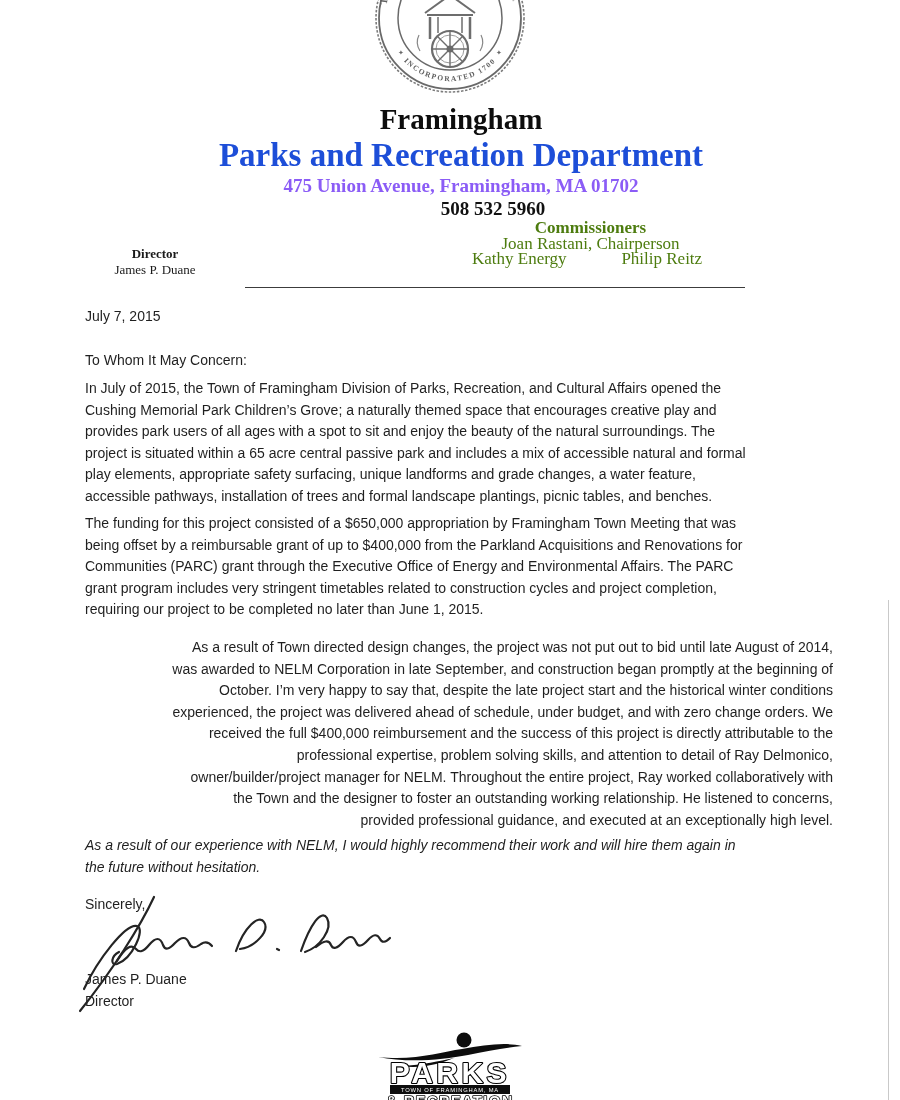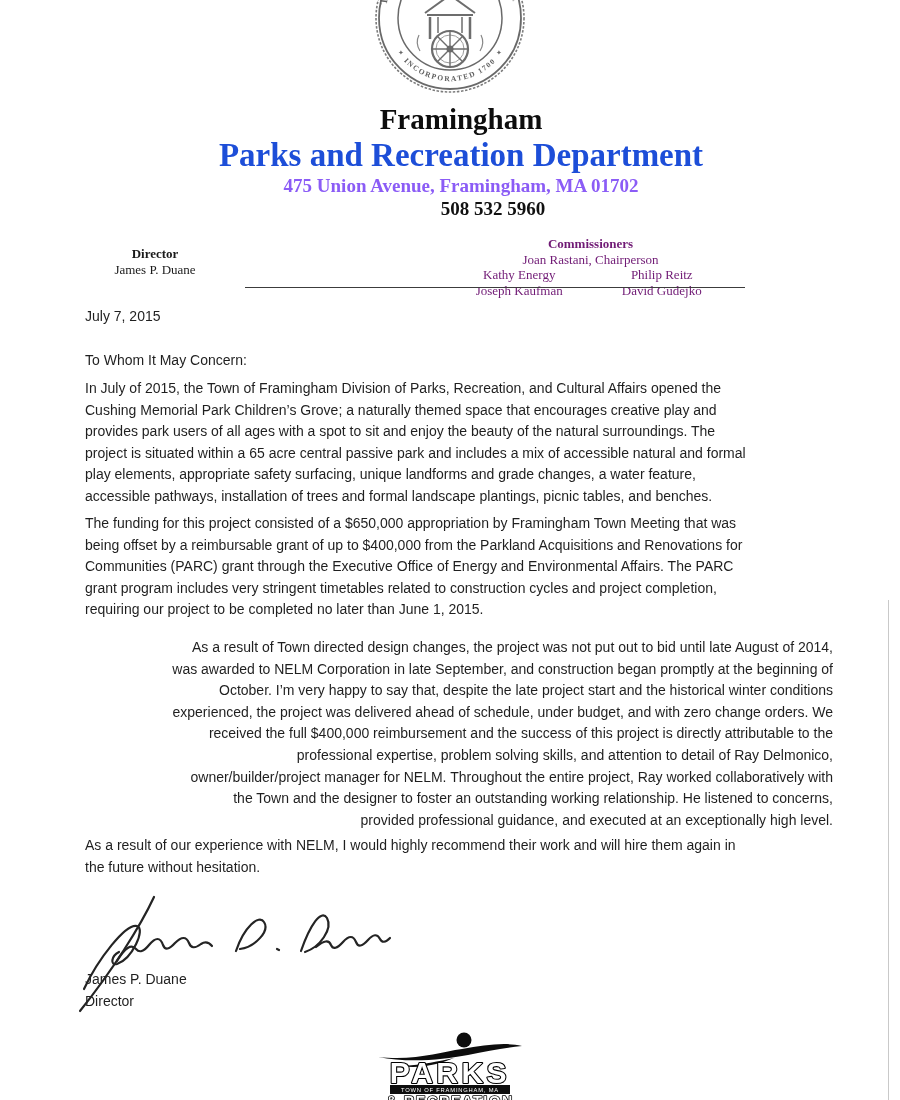--- a/index.html
+++ b/index.html
@@ -9,33 +9,33 @@
   }
   .abs{position:absolute;}
   .center{left:11px;width:900px;text-align:center;}
   .serif{font-family:"Liberation Serif","DejaVu Serif",serif;}
   .lh-city{top:103px;font-size:29px;font-weight:bold;color:#0d0d0d;}
   .lh-dept{top:137px;font-size:33px;font-weight:bold;color:#1d4ed8;}
   .lh-addr{top:175px;font-size:19px;font-weight:bold;color:#8b5cf6;}
   .lh-phone{top:198px;font-size:19px;font-weight:bold;color:#111;margin-left:32px;}
   .director-block{left:85px;top:246px;width:140px;text-align:center;font-size:13px;color:#1a1a1a;}
   .director-block .ttl{font-weight:bold;}
-  .comm-block{left:448px;top:236px;width:285px;text-align:center;font-size:13px;color:#701a75;line-height:15.5px;}
+  .comm-block{left:448px;top:220px;width:285px;text-align:center;font-size:17px;color:#4d7c0f;line-height:15.5px;}
   .comm-block .ttl{font-weight:bold;}
   .comm-row{display:flex;}
   .comm-row span{width:50%;text-align:center;}
   .rule{left:245px;top:287px;width:500px;border-top:1.6px solid #3c3c3c;height:0;}
   .scan-edge{left:888px;top:600px;width:1px;height:500px;background:#c9c9c9;}
   .body-text{left:85px;width:748px;font-size:14px;line-height:21.6px;white-space:pre-line;color:#1f1f1f;}
   .t-date{top:306px;}
   .t-sal{top:350px;}
   .t-p1{top:378px;}
   .t-p2{top:513px;}
   .t-p3{top:637px;text-align:right;}
-  .t-p4{top:835px;}
+  .t-p4{top:835px;font-style:italic;}
   .t-close{top:894px;}
   .t-name{top:969px;}
   .t-title{top:991px;}
   .seal{left:375px;top:-57px;width:150px;height:150px;opacity:.88;}
   .sig{left:66px;top:889px;width:330px;height:128px;}
   .footer-logo{left:370px;top:1032px;width:160px;height:75px;}
 </style>
 </head>
 <body>
 
@@ -81,24 +81,20 @@
     <div>James P. Duane</div>
   </div>
 
   <div class="abs serif comm-block">
     <div class="ttl">Commissioners</div>
     <div>Joan Rastani, Chairperson</div>
     <div class="comm-row">
       <span>Kathy Energy</span>
       <span>Philip Reitz</span>
     </div>
-    <div class="comm-row">
-      <span>Joseph Kaufman</span>
-      <span>David Gudejko</span>
-    </div>
   </div>
 
   <div class="abs rule"></div>
   <div class="abs scan-edge"></div>
 
   <div class="abs body-text t-date">July 7, 2015</div>
   <div class="abs body-text t-sal">To Whom It May Concern:</div>
   <div class="abs body-text t-p1">In July of 2015, the Town of Framingham Division of Parks, Recreation, and Cultural Affairs opened the
 Cushing Memorial Park Children’s Grove; a naturally themed space that encourages creative play and
 provides park users of all ages with a spot to sit and enjoy the beauty of the natural surroundings.  The
@@ -114,20 +110,21 @@
 was awarded to NELM Corporation in late September, and construction began promptly at the beginning of
 October.  I’m very happy to say that, despite the late project start and the historical winter conditions
 experienced, the project was delivered ahead of schedule, under budget, and with zero change orders.  We
 received the full $400,000 reimbursement and the success of this project is directly attributable to the
 professional expertise, problem solving skills, and attention to detail of Ray Delmonico,
 owner/builder/project manager for NELM.  Throughout the entire project, Ray worked collaboratively with
 the Town and the designer to foster an outstanding working relationship.  He listened to concerns,
 provided professional guidance, and executed at an exceptionally high level.</div>
   <div class="abs body-text t-p4">As a result of our experience with NELM, I would highly recommend their work and will hire them again in
 the future without hesitation.</div>
+  <div class="abs body-text t-close">Sincerely,</div>
   <div class="abs body-text t-name">James P. Duane</div>
   <div class="abs body-text t-title">Director</div>
 
   <svg class="abs sig" viewBox="0 0 330 128">
     <g fill="none" stroke="#242424" stroke-width="2.2" stroke-linecap="round">
       <path d="M 88 8 C 74 38, 46 82, 14 122"></path>
       <path d="M 18 100 C 32 70, 60 34, 71 37 C 80 40, 66 70, 51 75 C 44 77, 45 67, 53 63"></path>
       <path d="M 51 72 Q 63 52 70 60 Q 75 66 83 56 Q 93 44 97 56 Q 100 64 109 54 Q 119 44 123 54 Q 126 62 135 55 Q 141 51 146 57"></path>
       <path d="M 170 62 C 178 38, 193 25, 198 33 C 204 42, 189 58, 174 60"></path>
       <path d="M 211 60 l 2 1"></path>

